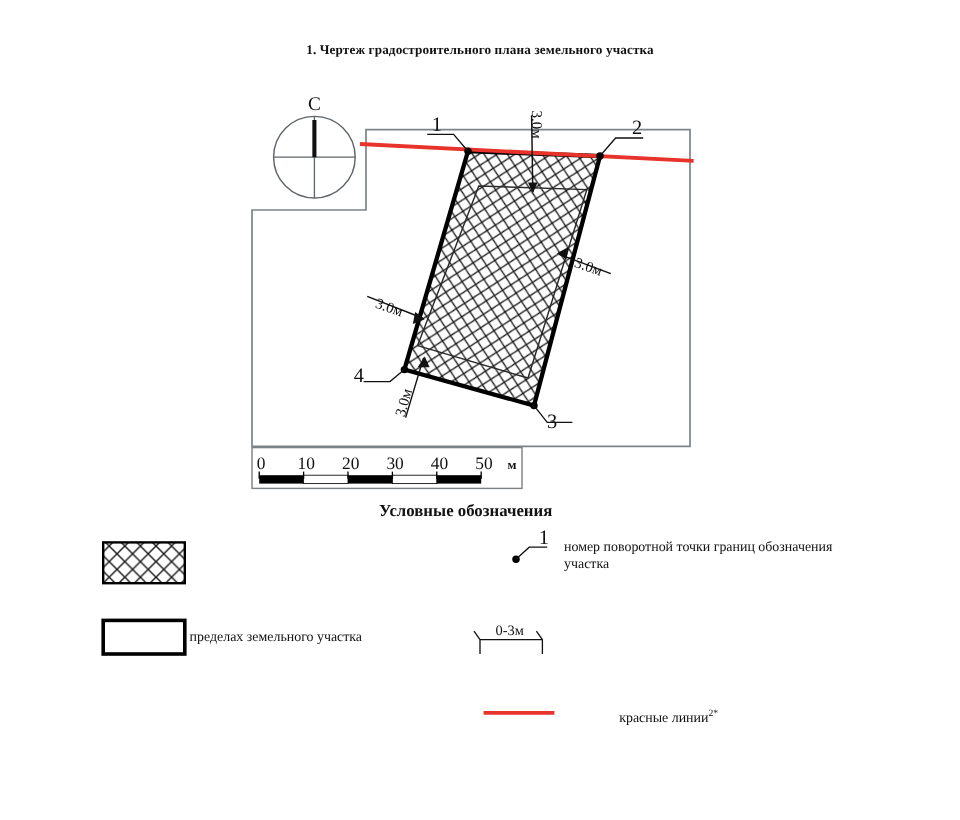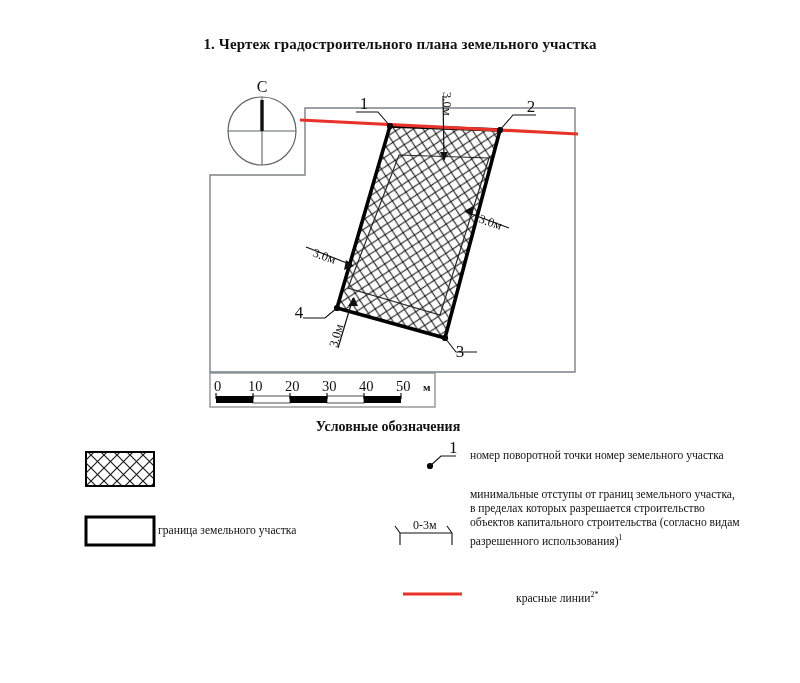--- a/index.html
+++ b/index.html
@@ -20,21 +20,21 @@
     left: 0; top: 0;
     width: 800px;
     height: 683px;
   }
   .title {
     position: absolute;
     left: 0;
     top: 36px;
     width: 800px;
     text-align: center;
-    font-size: 15px;
+    font-size: 11px;
     font-weight: bold;
     letter-spacing: 0.1px;
   }
   svg.drawing {
     position: absolute;
     left: 0;
     top: 0;
     width: 800px;
     height: 683px;
   }
@@ -191,21 +191,20 @@
       <path d="M452,533 L447,526 M452,533 L452,545"></path>
     </g>
     <text x="413" y="529" font-size="12" fill="#111111" font-family="Liberation Serif, serif">0-3м</text>
 
     <line x1="403" y1="594" x2="462" y2="594" stroke="#E8332B" stroke-width="3.2"></line>
   </svg>
 
   <div class="legend-title">Условные обозначения</div>
 
 
-  <div class="legend-text lt-2">граница земельного участка</div>
-
-  <div class="legend-text lt-3">номер поворотной точки номер земельного участка</div>
-
-  <div class="legend-text lt-4"><span>минимальные отступы от границ земельного участка, в пределах которых разрешается строительство объектов капитального строительства (согласно видам разрешенного использования)</span><span class="sup">1</span></div>
+  <div class="legend-text lt-2">пределах земельного участка</div>
+
+  <div class="legend-text lt-3">номер поворотной точки границ обозначения участка</div>
+
 
   <div class="legend-text lt-5"><span>красные линии</span><span class="sup">2*</span></div>
 
 </div>
 
 </body></html>

